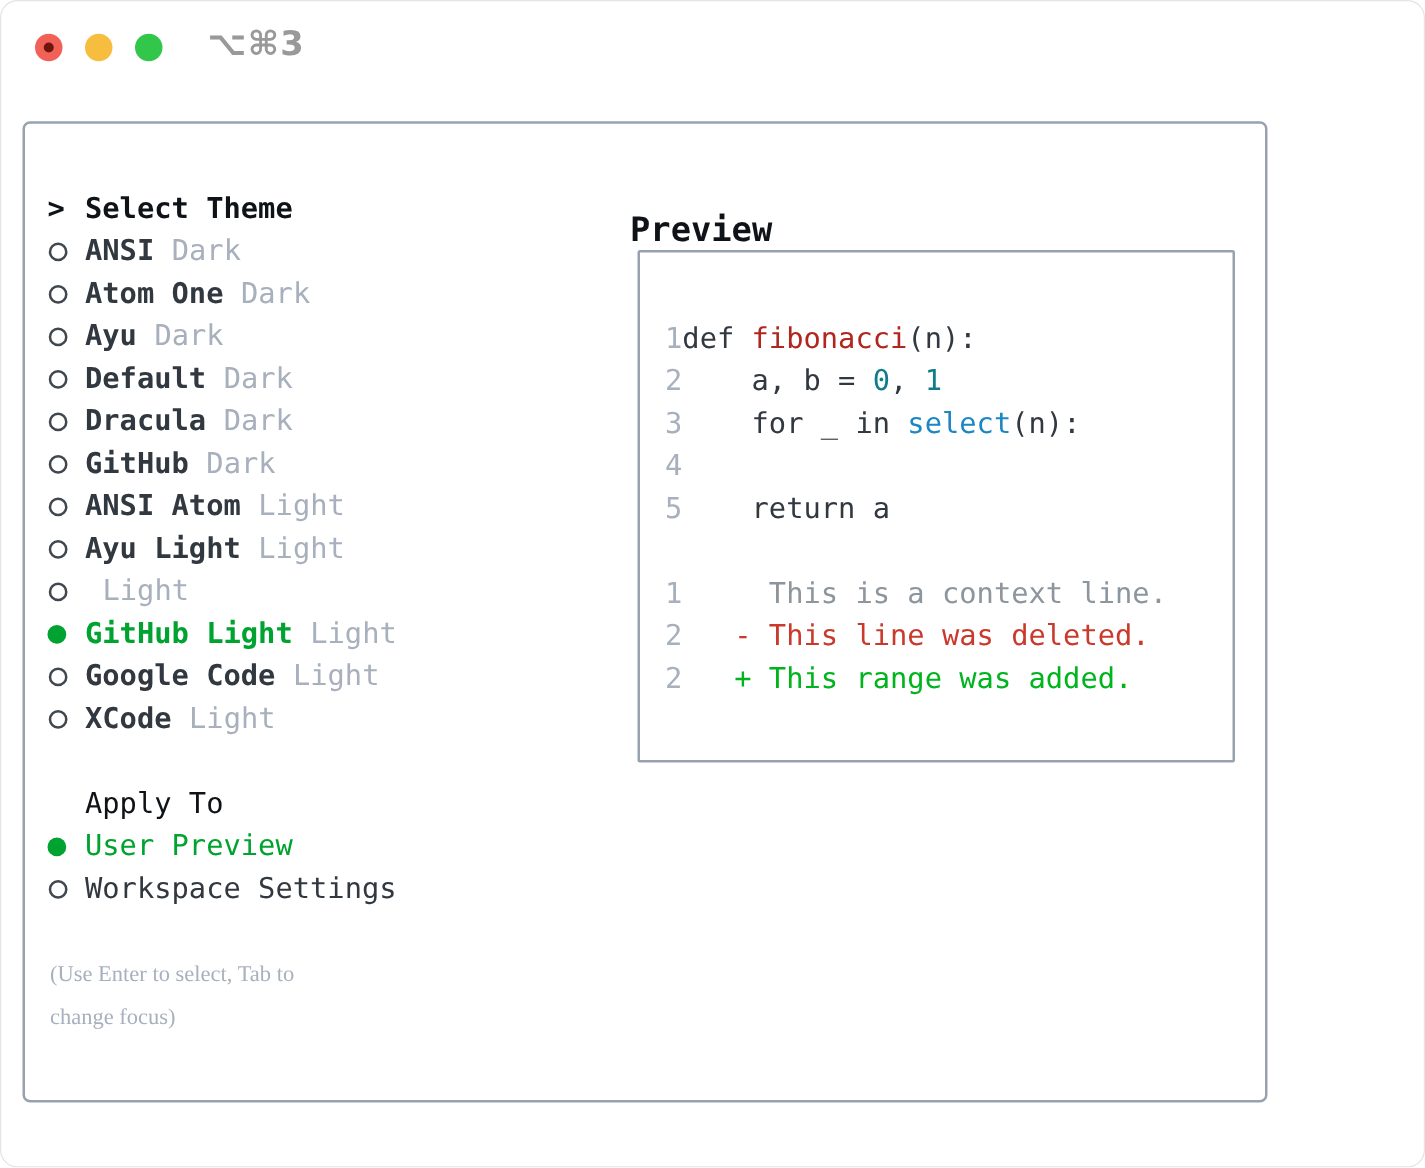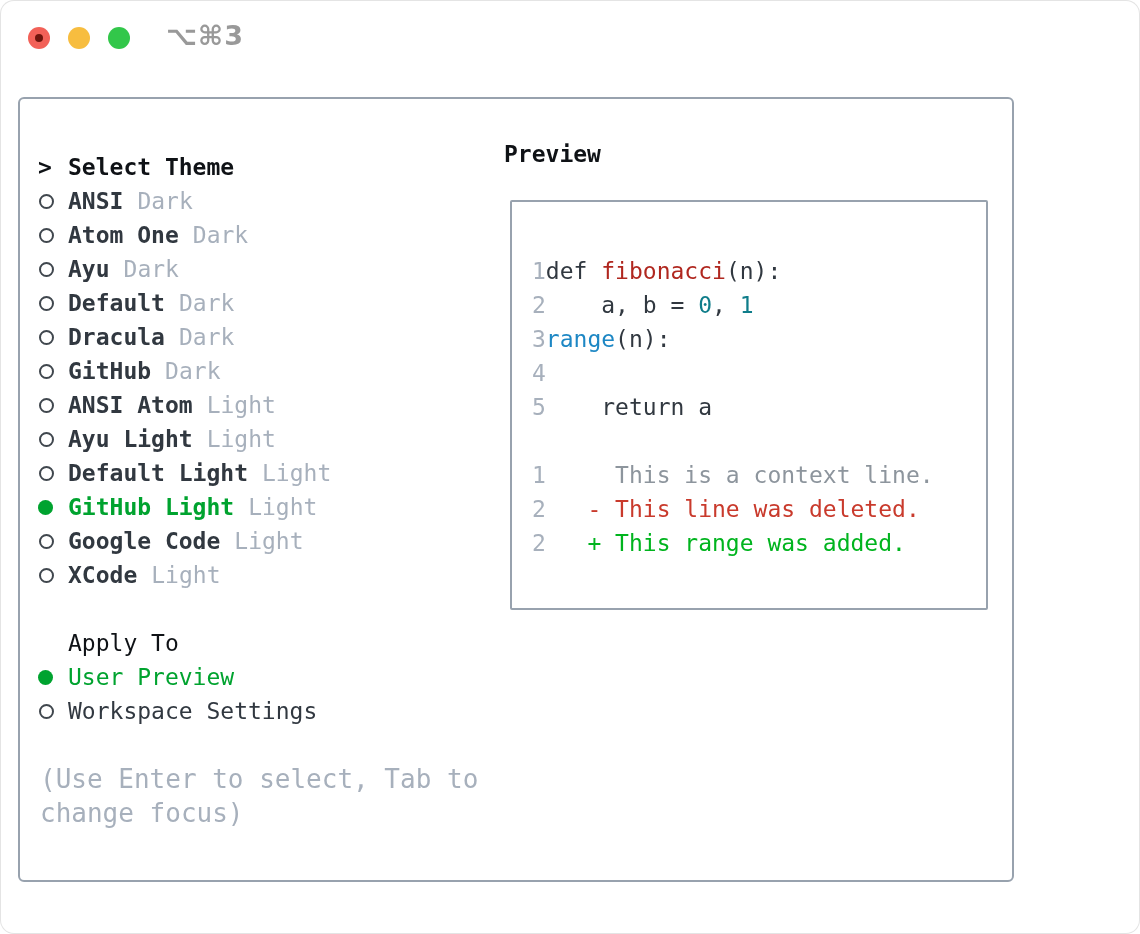--- a/index.html
+++ b/index.html
@@ -44,24 +44,24 @@
   .chev { font-weight: bold; color: var(--header); }
   .ring { width: 11px; height: 11px; border: 2px solid var(--ring); border-radius: 50%; margin-left: 1px; }
   .dot  { width: 15px; height: 15px; border-radius: 50%; background: var(--green); }
   .header-label { font-weight: bold; color: var(--header); }
   .sub-header-label { color: var(--header); }
   .t-name { color: var(--text); white-space: pre; font-weight: bold; }
   .t-name.selected { color: var(--green); }
   .t-variant { color: var(--muted); margin-left: 14px; white-space: pre; }
   .apply-label { white-space: pre; }
   .apply-label.selected { color: var(--green); }
-  .help-row { height: 34px; display: flex; align-items: center; font-size: 26px; color: var(--muted); margin-left: 2px; white-space: pre; }
+  .help-row { height: 34px; display: flex; align-items: center; font-size: 18px; color: var(--muted); margin-left: 2px; white-space: pre; font-family: Liberation Serif, serif; }
   .spacer { height: 34px; }
   
-  .preview-header { position: absolute; left: 484px; top: 38px; height: 34px; display: flex; align-items: center; font-size: 23px; font-weight: bold; color: var(--header); }
+  .preview-header { position: absolute; left: 484px; top: 68px; height: 34px; display: flex; align-items: center; font-size: 27px; font-weight: bold; color: var(--header); }
   .preview-box {
     position: absolute; left: 490px; top: 101px;
     width: 478px; height: 410px;
     border: 2px solid var(--border); border-radius: 2px;
     box-sizing: border-box; overflow: hidden;
   }
   .preview-code { padding: 52px 0 0 20px; }
   .code-line { height: 34px; display: flex; align-items: center; white-space: pre; font-size: 23px; }
   .ln { color: var(--muted); }
   .seg-code    { color: var(--text); }
@@ -150,21 +150,20 @@
             <span class="marker">
               <span class="ring"></span>
             </span>
             <span class="t-name">Ayu Light</span>
             <span class="t-variant">Light</span>
           </div>
           <div class="row">
             <span class="marker">
               <span class="ring"></span>
             </span>
-            <span class="t-name">Default Light</span>
             <span class="t-variant">Light</span>
           </div>
           <div class="row">
             <span class="marker">
               <span class="dot"></span>
             </span>
             <span class="t-name selected">GitHub Light</span>
             <span class="t-variant">Light</span>
           </div>
           <div class="row">
@@ -209,21 +208,21 @@
 
       <div class="help-row">(Use Enter to select, Tab to</div>
       <div class="help-row">change focus)</div>
     </div>
 
     <div class="preview-header">Preview</div>
     <div class="preview-box">
       <div class="preview-code">
           <div class="code-line"><span class="ln">1</span> <span class="seg-code">def </span><span class="seg-func">fibonacci</span><span class="seg-code">(n):</span></div>
           <div class="code-line"><span class="ln">2</span> <span class="seg-code">    a, b = </span><span class="seg-num">0</span><span class="seg-code">, </span><span class="seg-num">1</span></div>
-          <div class="code-line"><span class="ln">3</span> <span class="seg-builtin">range</span><span class="seg-code">(n):</span></div>
+          <div class="code-line"><span class="ln">3</span> <span class="seg-code">    for _ in </span><span class="seg-builtin">select</span><span class="seg-code">(n):</span></div>
           <div class="code-line"><span class="ln">4</span> </div>
           <div class="code-line"><span class="ln">5</span> <span class="seg-code">    return a</span></div>
           <div class="code-line"><span class="ln"></span> </div>
           <div class="code-line"><span class="ln">1</span> <span class="seg-context">     This is a context line.</span></div>
           <div class="code-line"><span class="ln">2</span> <span class="seg-deleted">   - This line was deleted.</span></div>
           <div class="code-line"><span class="ln">2</span> <span class="seg-added">   + This range was added.</span></div>
         </div>
     </div>
 
   </div>

